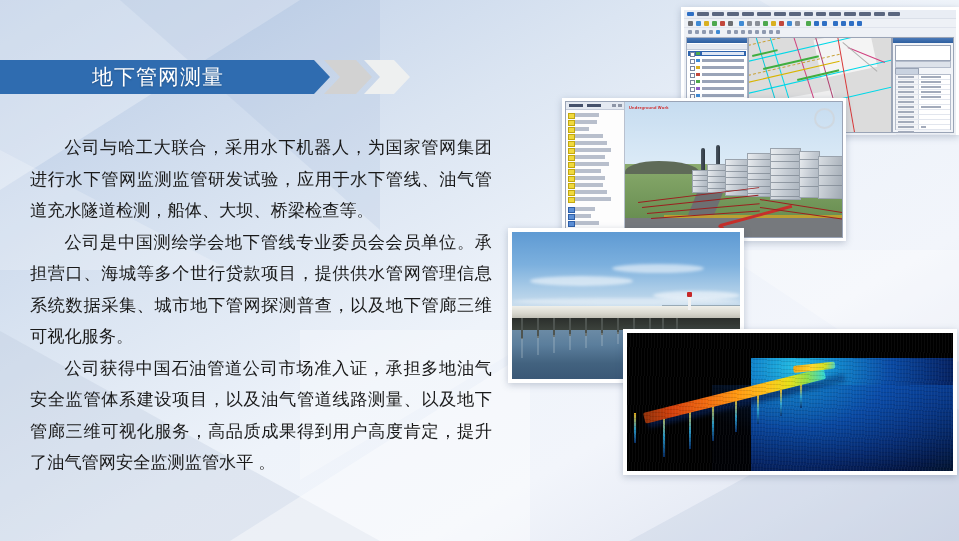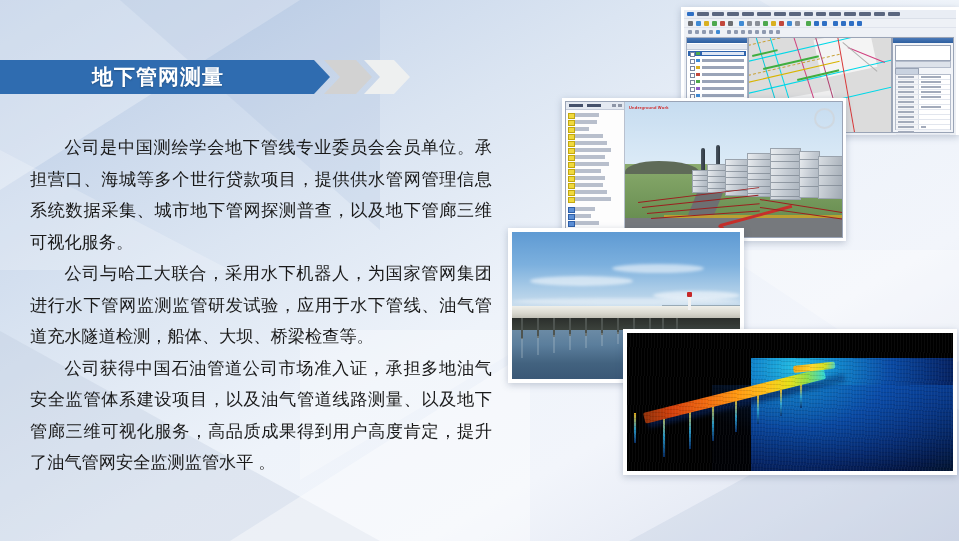--- a/index.html
+++ b/index.html
@@ -29,21 +29,21 @@
   #banner{position:absolute;left:0;top:60px;width:410px;height:34px;}
   .chev{position:absolute;top:0;height:34px;}
   .chev-blue{left:0;width:330px;background:#2f6cb0;
     clip-path:polygon(0 0,314px 0,330px 50%,314px 100%,0 100%);}
   .chev-g1{left:324px;width:48px;background:#d2d2d2;
     clip-path:polygon(0 0,32px 0,48px 50%,32px 100%,0 100%,16px 50%);}
   .chev-g2{left:364px;width:46px;background:#eef0f0;
     clip-path:polygon(0 0,30px 0,46px 50%,30px 100%,0 100%,16px 50%);}
   #banner-title{
     position:absolute;left:92px;top:0;height:19px;line-height:34px;
-    color:#ffffff;font-size:21px;font-weight:bold;letter-spacing:1px;
+    color:#ffffff;font-size:21px;font-weight:normal;letter-spacing:1px;
     text-shadow:0 1px 2px rgba(0,0,0,.25);white-space:nowrap;
   }
 
   
   #body-copy{position:absolute;left:30px;top:132px;width:462px;}
   .para{
     color:#191919;font-size:17.2px;line-height:31.5px;
     text-indent:2em;margin:0 0 0 0;text-align:justify;
     text-justify:inter-ideograph;
   }
@@ -166,22 +166,22 @@
   <div class="facet f9"></div>
 
   <div id="banner">
     <div class="chev chev-blue"></div>
     <div class="chev chev-g1"></div>
     <div class="chev chev-g2"></div>
     <div id="banner-title">地下管网测量</div>
   </div>
 
   <div id="body-copy">
+    <p class="para">公司与哈工大联合，采用水下机器人，为国家管网集团进行水下管网监测监管研发试验，应用于水下管线、油气管道充水隧道检测，船体、大坝、桥梁检查等。</p>
     <p class="para">公司是中国测绘学会地下管线专业委员会会员单位。承担营口、海城等多个世行贷款项目，提供供水管网管理信息系统数据采集、城市地下管网探测普查，以及地下管廊三维可视化服务。</p>
-    <p class="para">公司与哈工大联合，采用水下机器人，为国家管网集团进行水下管网监测监管研发试验，应用于水下管线、油气管道充水隧道检测，船体、大坝、桥梁检查等。</p>
     <p class="para">公司获得中国石油管道公司市场准入证，承担多地油气安全监管体系建设项目，以及油气管道线路测量、以及地下管廊三维可视化服务，高品质成果得到用户高度肯定，提升了油气管网安全监测监管水平 。</p>
   </div>
 
   <div class="pic" id="pic-gis">
     <div class="inner">
 
       <div class="gis-menubar">
         <i style="left:3px;width:7px;background:#2e6fc4"></i>
           <i style="left:13px;width:12px"></i>
         <i style="left:28px;width:12px"></i>

